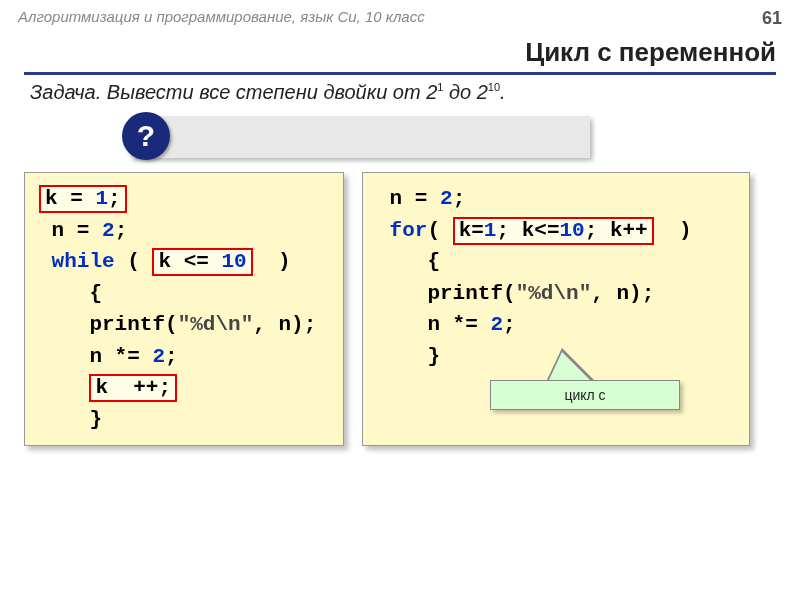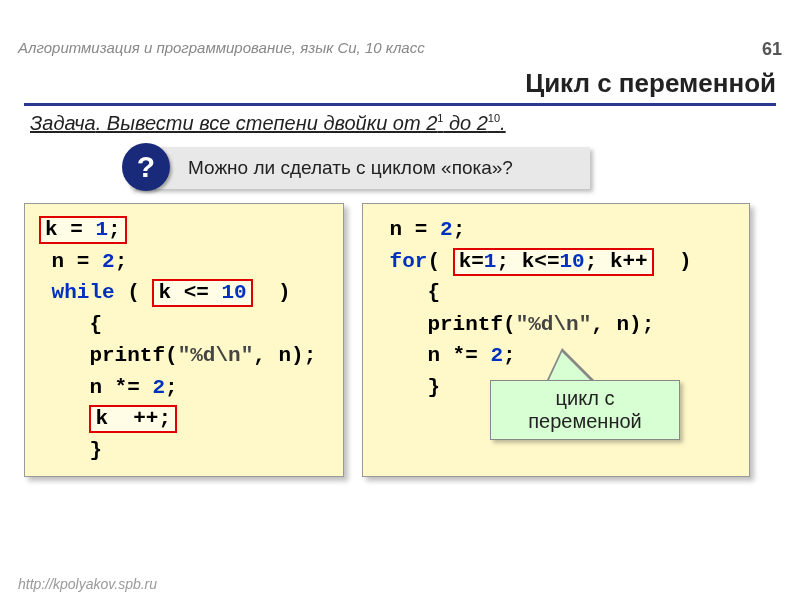--- a/index.html
+++ b/index.html
@@ -9,34 +9,32 @@
     background: #fff;
     color: #333;
     position: relative;
   }
   .header-bar {
     display: flex; justify-content: space-between;
     padding: 8px 18px 4px 18px;
     color: #888;
     font-style: italic;
     font-size: 15px;
-    margin-top: 31px;
   }
   .page-num { font-weight: bold; font-style: normal; color: #555; font-size: 18px; }
   .title {
     font-size: 26px; font-weight: bold; color: #222;
     margin: 4px 24px 0 24px;
     border-bottom: 3px solid #2a3a8f;
     padding-bottom: 4px;
     text-align: right;
   }
   .task {
     font-size: 20px; font-style: italic; color: #222;
     margin: 6px 24px 0 30px;
-    text-decoration: underline;
   }
   .task sup { font-size: 11px; font-style: normal; }
   .question-row {
     margin: 12px 0 14px 130px;
     display: flex; align-items: center;
     background: #e8e8e8;
     box-shadow: 3px 3px 4px rgba(0,0,0,0.25);
     width: 460px; height: 42px;
     position: relative;
   }
@@ -96,21 +94,21 @@
     position: absolute; left: 56px; top: -32px;
     width: 0; height: 0;
     border-left: 16px solid transparent;
     border-right: 34px solid transparent;
     border-bottom: 34px solid #888;
   }
   .callout-box {
     background: #d8ffd4;
     border: 1px solid #888;
     box-shadow: 3px 3px 4px rgba(0,0,0,0.25);
-    font-size: 20px; color: #222;
+    font-size: 14px; color: #222;
     text-align: center;
     padding: 6px 18px;
     width: 190px;
     position: relative;
   }
   .footer {
     position: absolute; bottom: 8px; left: 0; right: 0;
     display: flex; justify-content: space-between;
     padding: 0 18px;
     color: #999; font-style: italic; font-size: 14px;
@@ -125,21 +123,20 @@
 </div>
 
 <div class="title">Цикл с переменной</div>
 
 <div class="task">
   <span>Задача</span><span>. Вывести все степени двойки от 2</span><sup>1</sup><span> до 2</span><sup>10</sup><span>.</span>
 </div>
 
 <div class="question-row">
   <div class="question-badge">?</div>
-  <span class="question-text"> Можно ли сделать с циклом «пока»?</span>
 </div>
 
 <div class="code-row">
 
   <div class="code-box code-left"><span class="hl"><span>k = </span><span class="num">1</span><span>;</span></span>
 <span> n = </span><span class="num">2</span><span>;</span>
 <span class="kw"> while</span><span> ( </span><span class="hl"><span>k &lt;= </span><span class="num">10</span></span><span>  )</span>
 <span>    {</span>
 <span>    printf(</span><span class="str">"%d\n"</span><span>, n);</span>
 <span>    n *= </span><span class="num">2</span><span>;</span>
@@ -153,19 +150,17 @@
 <span>    n *= </span><span class="num">2</span><span>;</span>
 <span>    }</span></div>
 
 </div>
 
 <div class="callout-wrap">
   <div class="callout-arrow-border"></div>
   <div class="callout-arrow"></div>
   <div class="callout-box">
     <span>цикл с</span><br>
-    <span>переменной</span>
   </div>
 </div>
 
 <div class="footer">
-  <span>http://kpolyakov.spb.ru</span>
 </div>
 
 </body></html>

